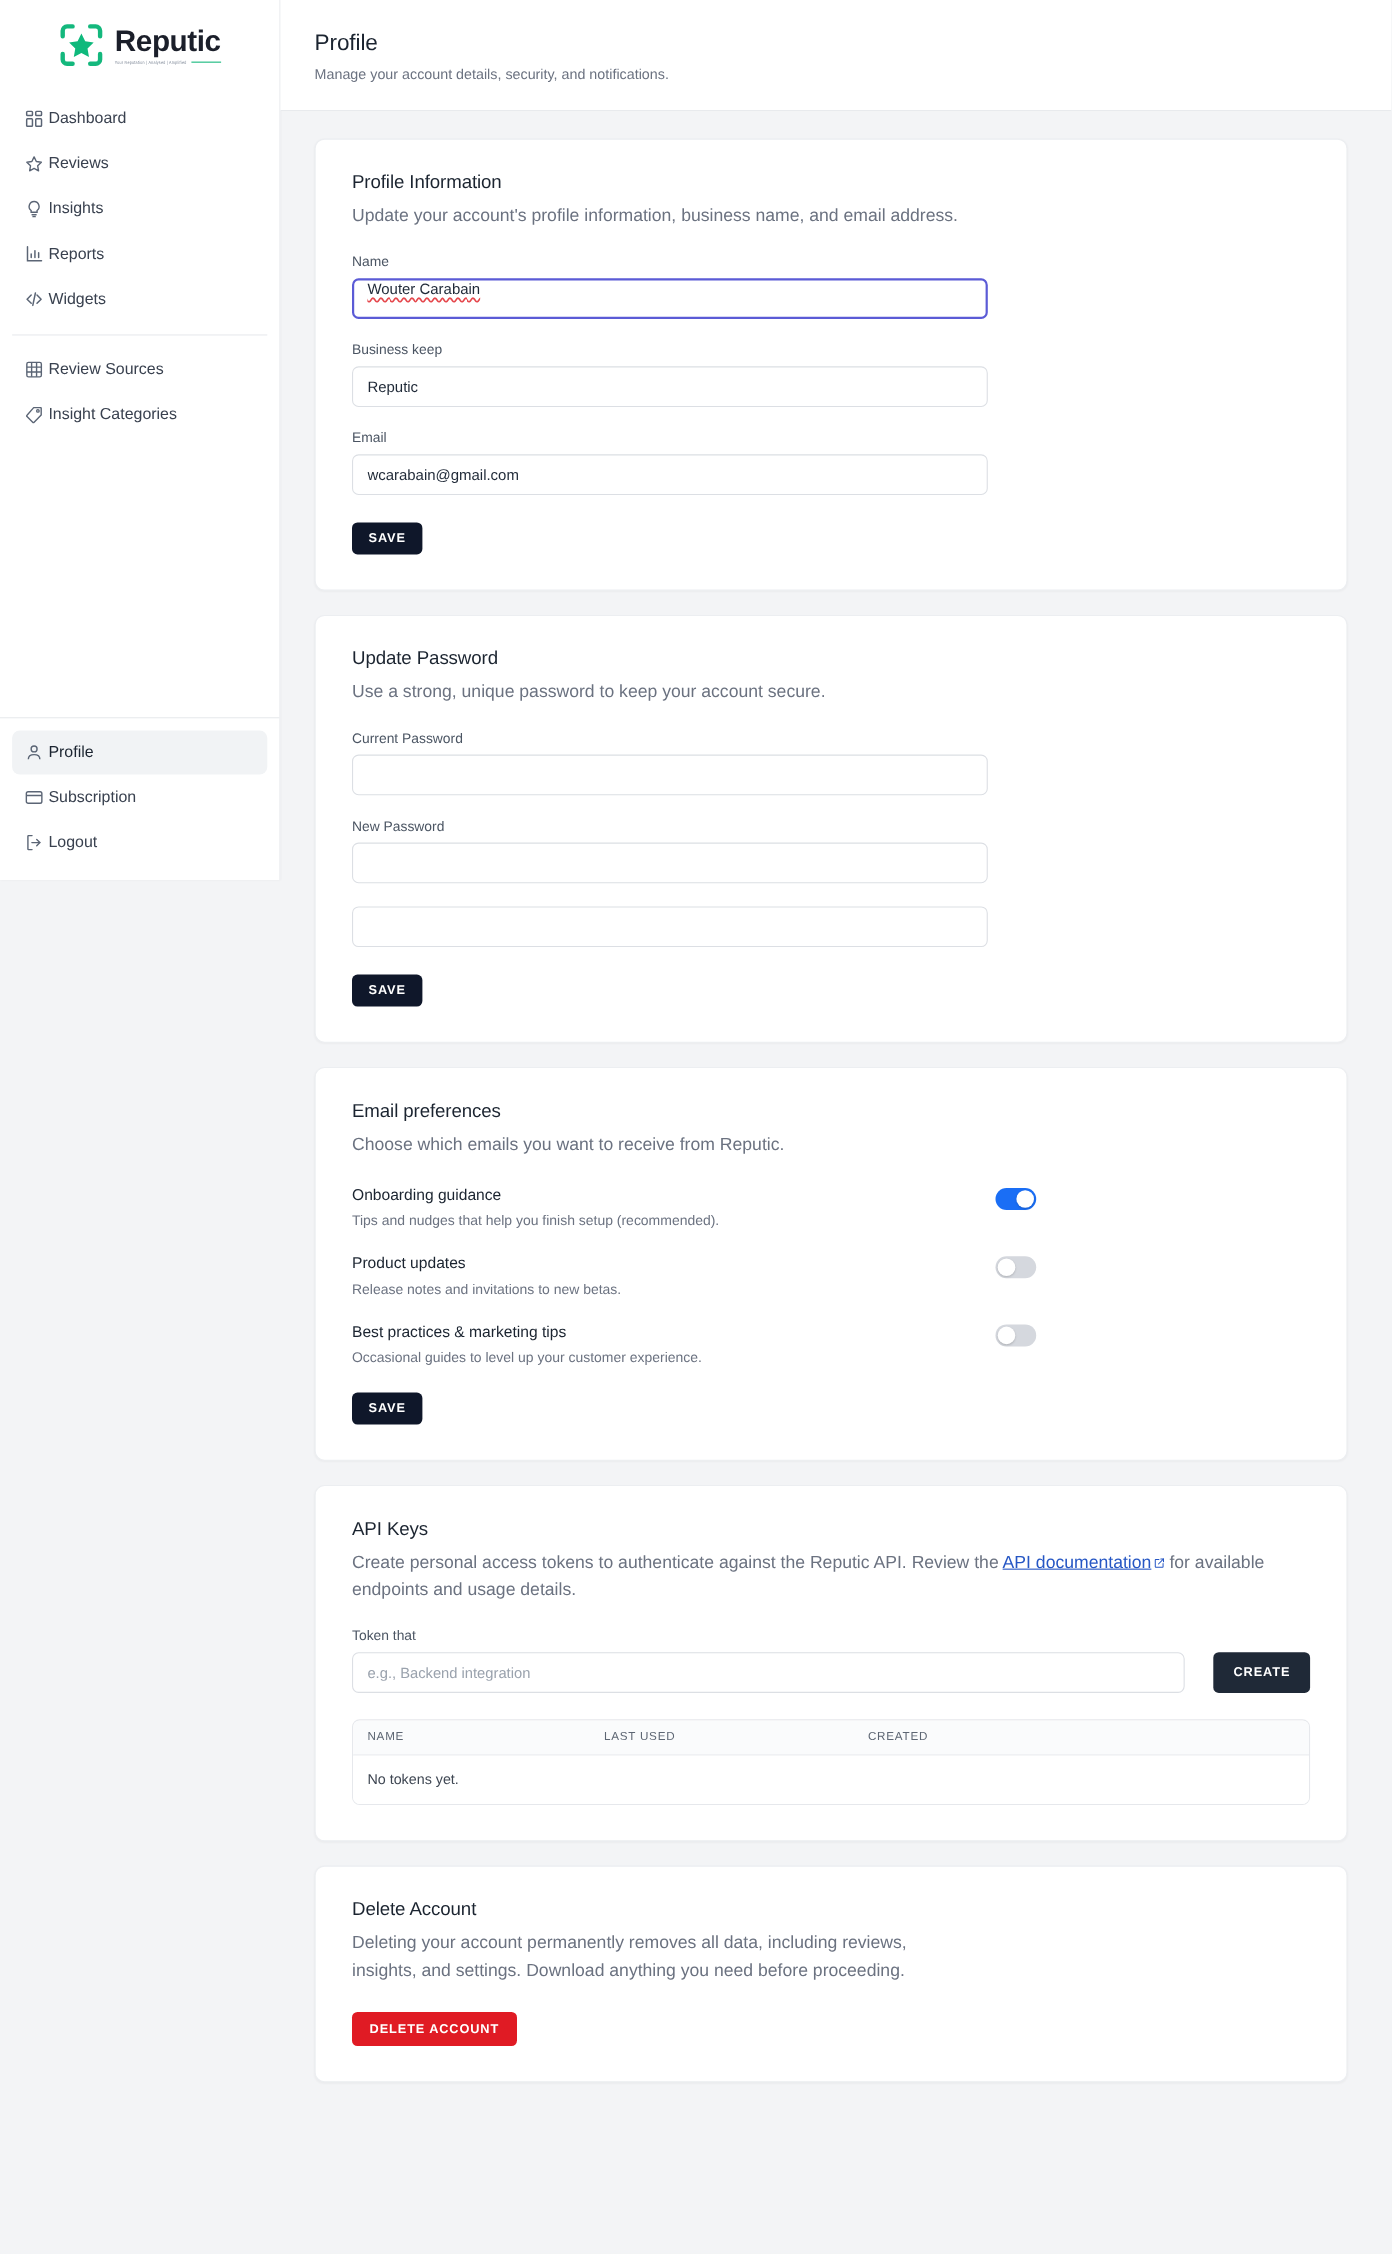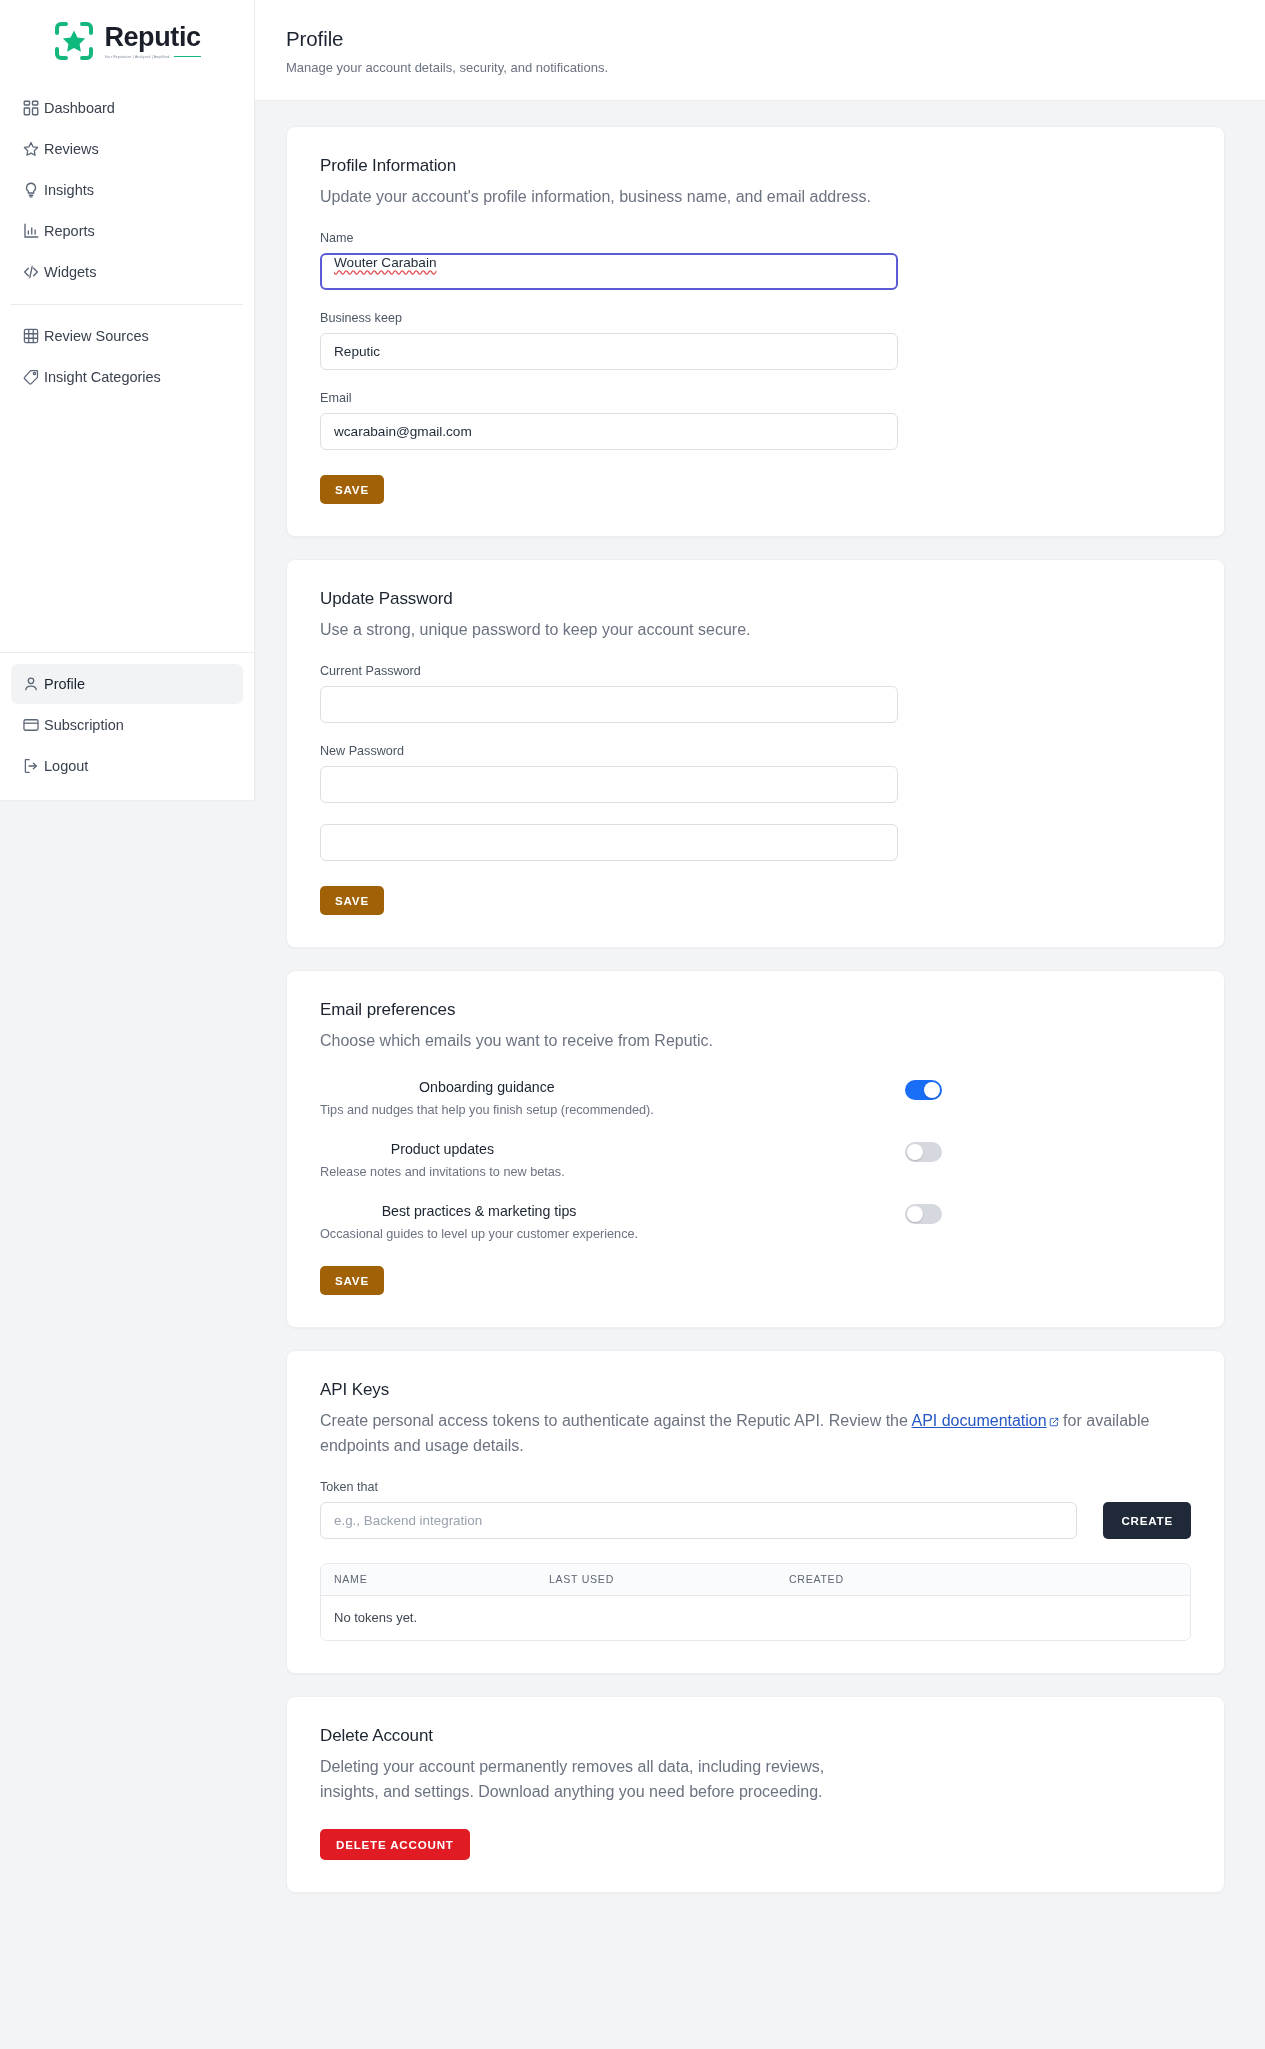--- a/index.html
+++ b/index.html
@@ -180,21 +180,21 @@
     align-items: center;
     justify-content: center;
     border: none;
     border-radius: 5px;
     font-family: inherit;
     cursor: pointer;
     letter-spacing: .8px;
     font-weight: 600;
   }
   .btn-dark {
-    background: #a16207;
+    background: #0f172a;
     color: #ffffff;
     height: 29px;
     padding: 0 15px;
     font-size: 11.6px;
     margin-top: 25px;
   }
   .btn-danger {
     background: #e01b24;
     color: #ffffff;
     height: 31px;
@@ -213,21 +213,20 @@
     flex: none;
   }
 
   
   .pref-row {
     display: flex;
     align-items: flex-start;
     justify-content: space-between;
     margin-top: 24px;
     padding-right: 249px;
-    text-align: center;
   }
   .pref-row:first-of-type { margin-top: 26px; }
   .pref-name {
     font-size: 14.2px;
     color: #1b2430;
   }
   .pref-desc {
     margin-top: 8px;
     font-size: 12.7px;
     color: #6b7280;

